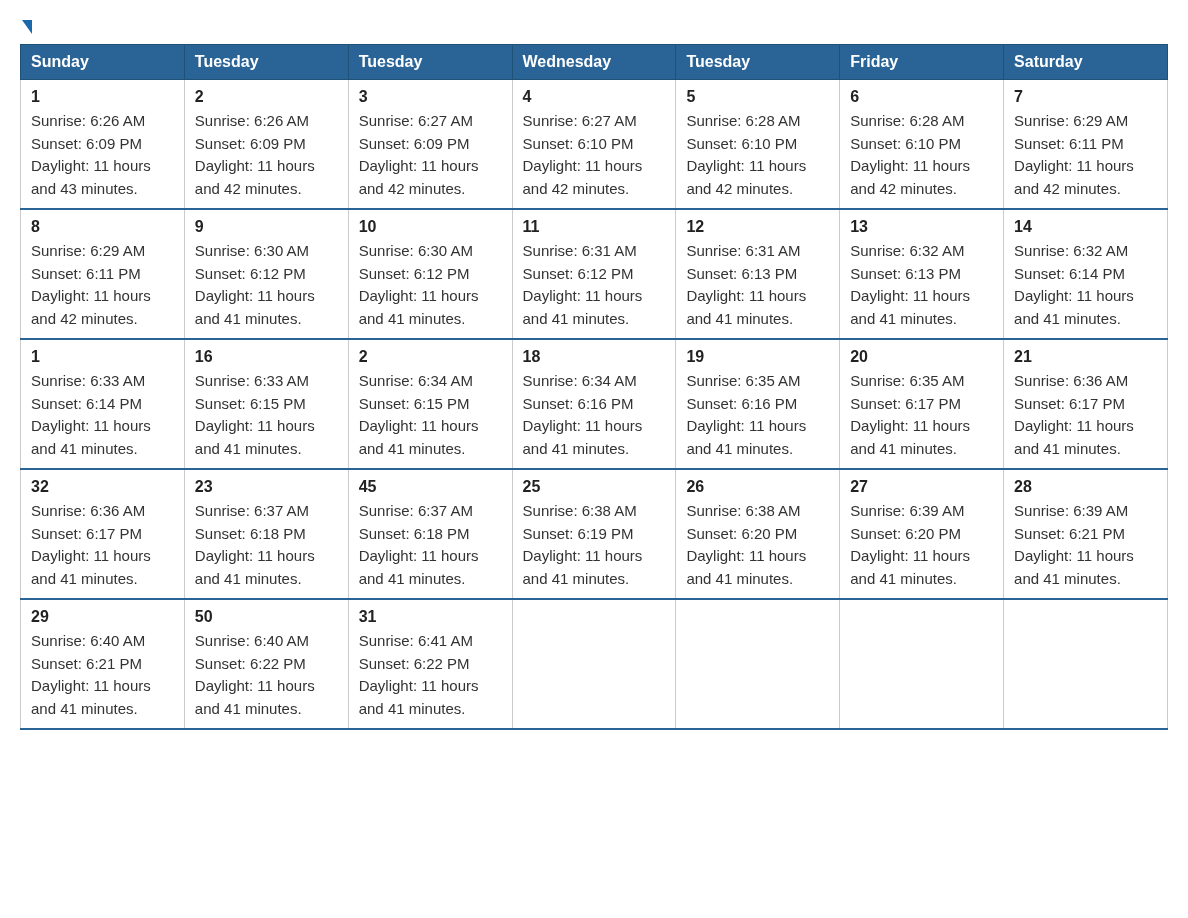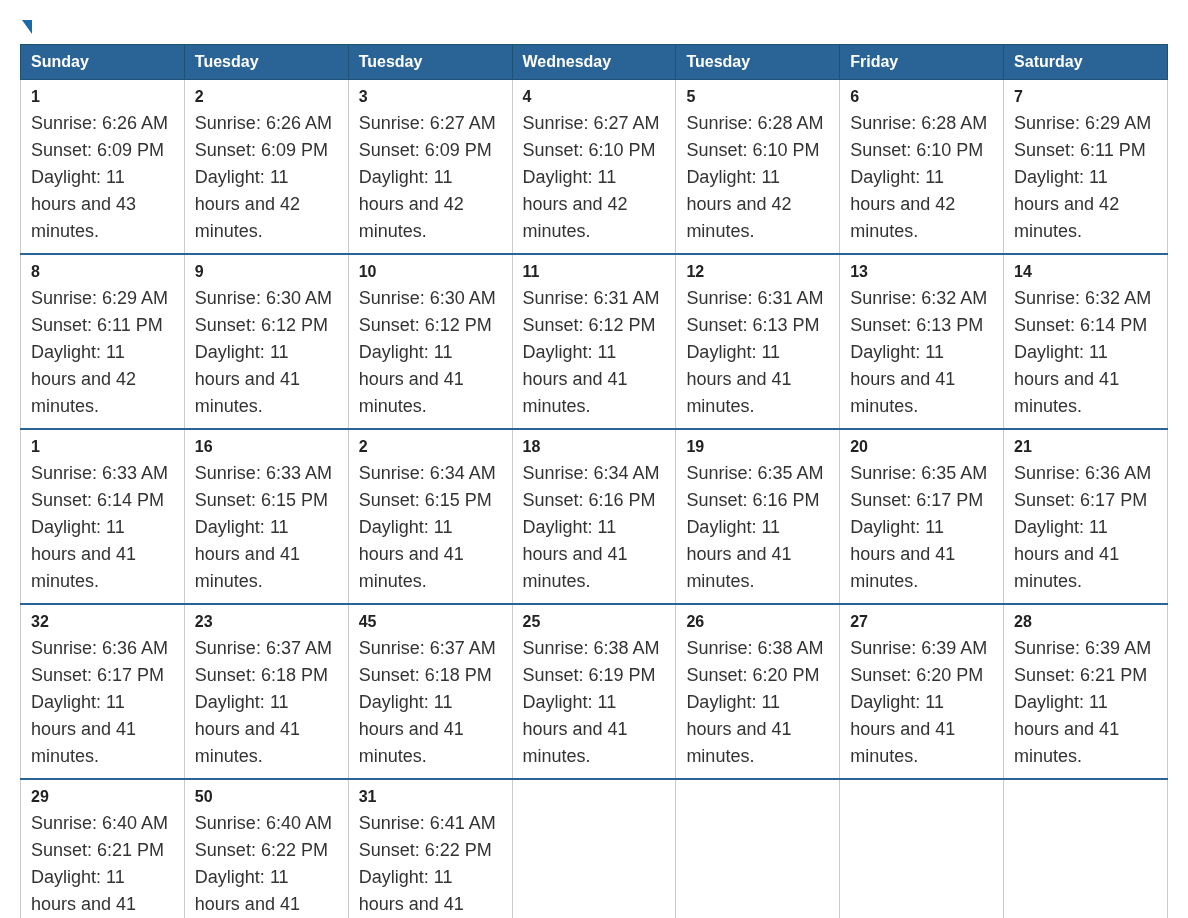--- a/index.html
+++ b/index.html
@@ -84,21 +84,21 @@
       min-height: 100px;
     }
     .day-number {
       font-size: 16px;
       font-weight: bold;
       color: #222;
       display: block;
       margin-bottom: 4px;
     }
     .day-info {
-      font-size: 18px;
+      font-size: 15px;
       line-height: 1.5;
       color: #333;
     }
     tbody tr {
       border-bottom: 2px solid #2a6496;
     }
     tbody td:first-child {
       border-left: 1px solid #ccc;
     }
     .empty-cell {

